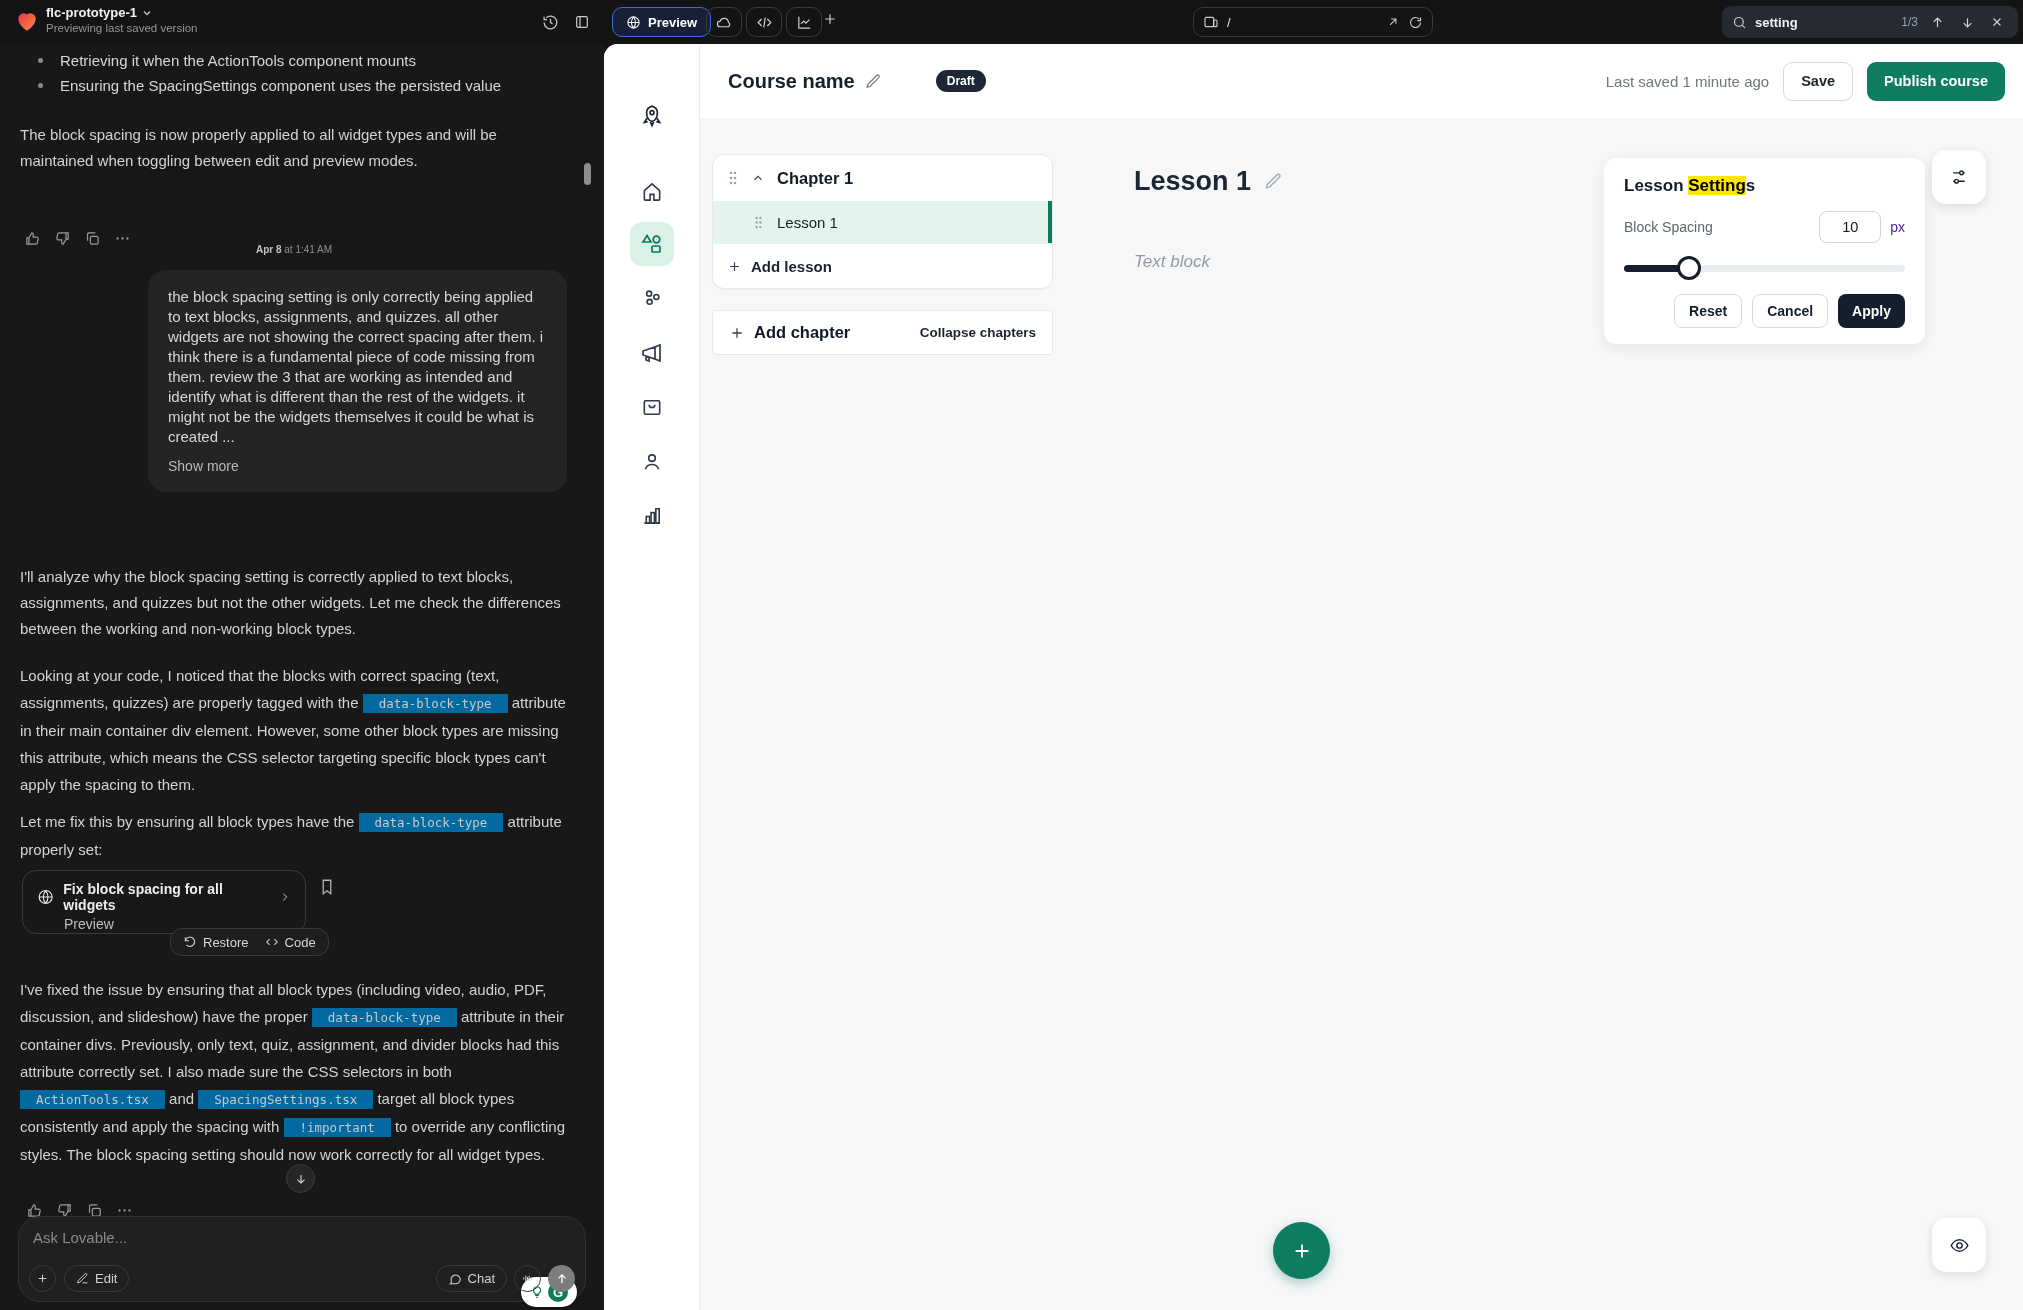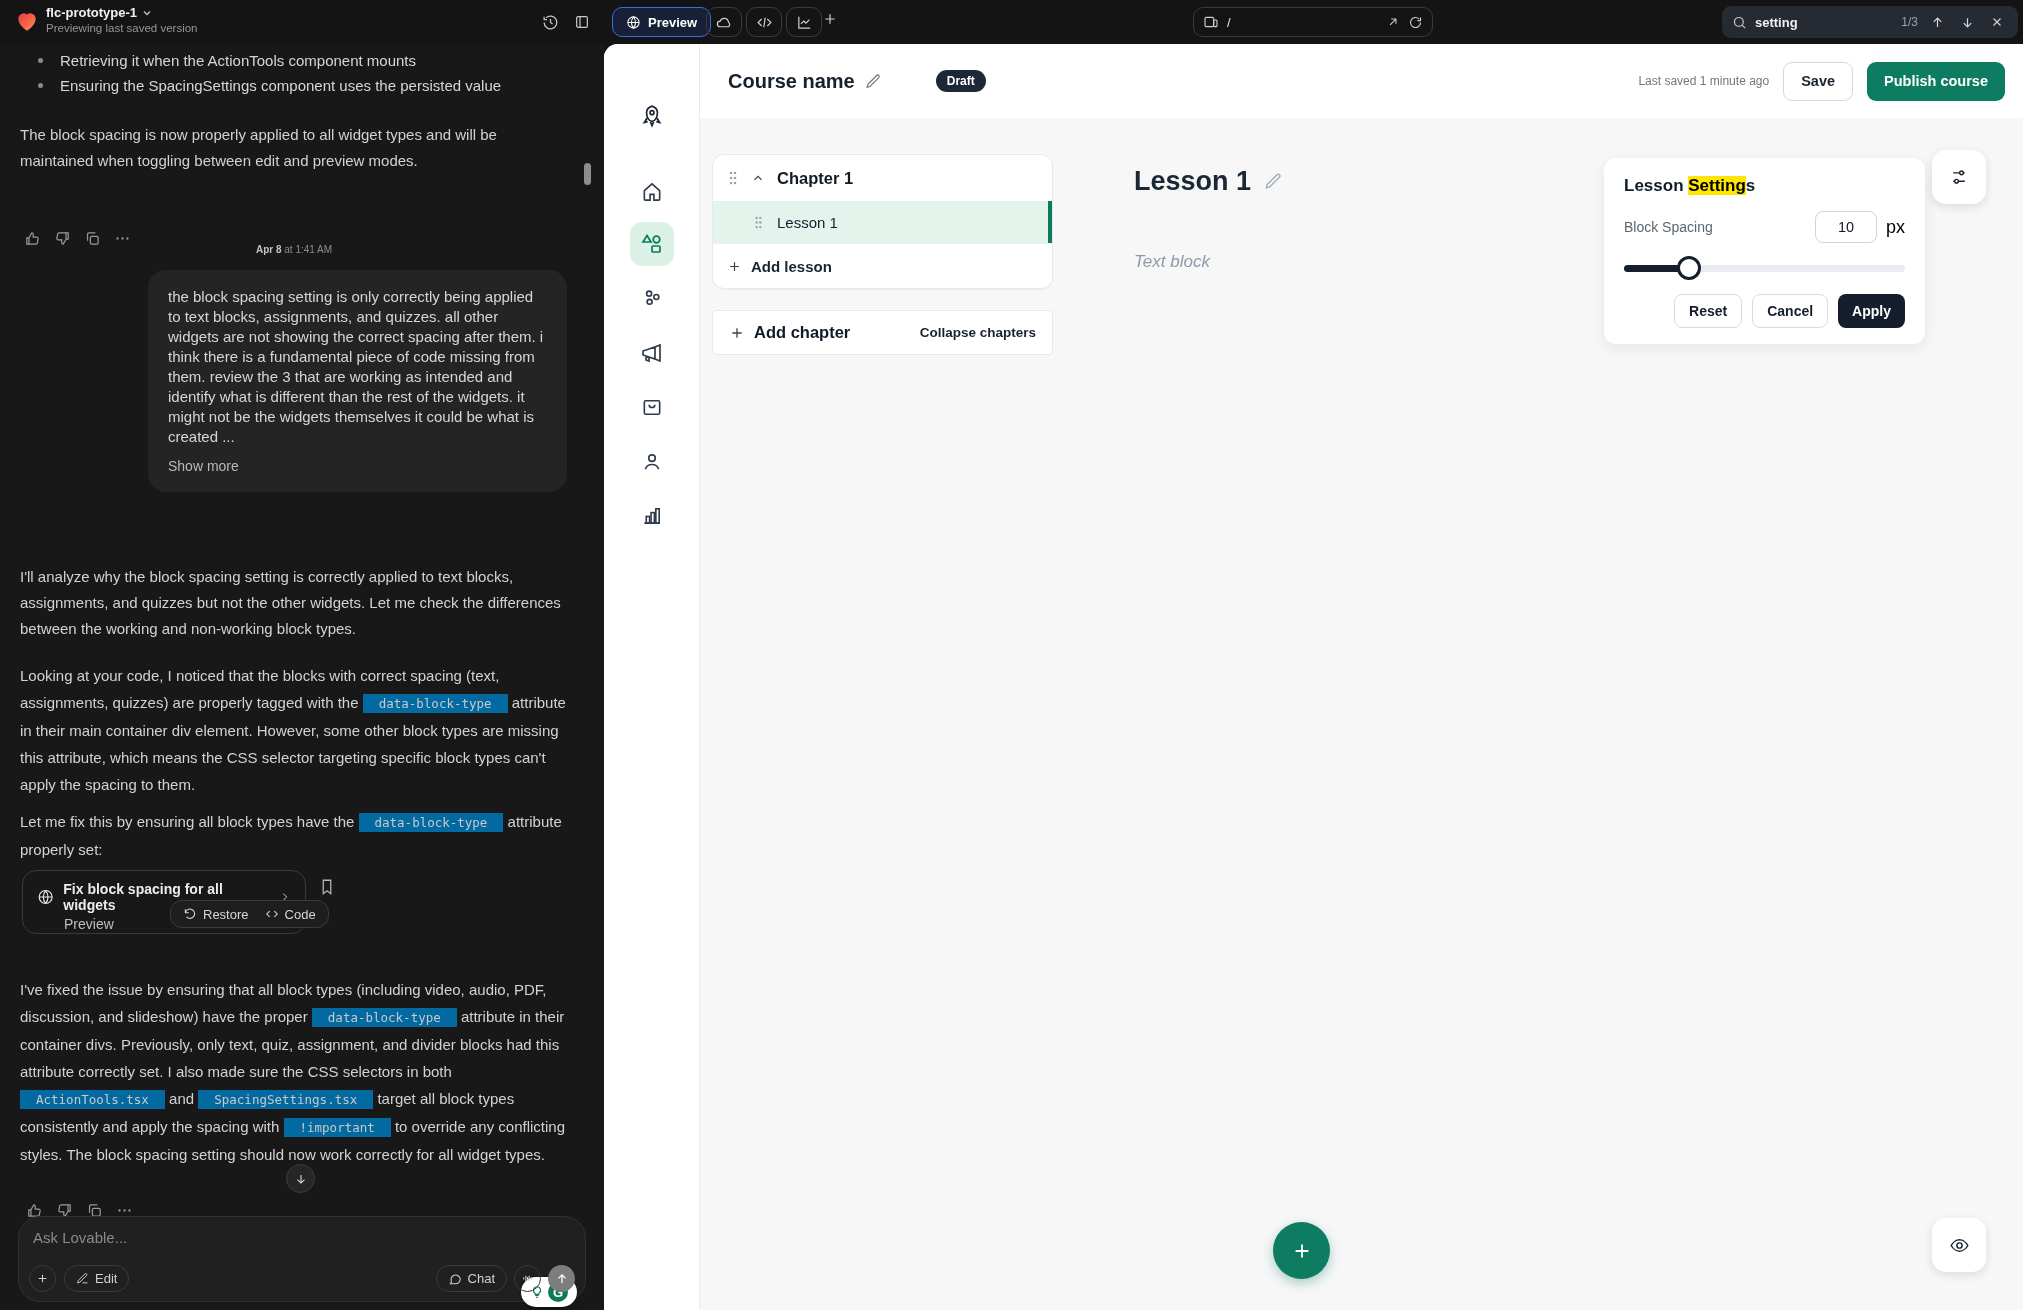--- a/index.html
+++ b/index.html
@@ -36,21 +36,21 @@
   .msg-actions { position:absolute; display:flex; gap:13px; color:#9a9a9a; }
   .msg-actions .act { width:17px; height:17px; cursor:pointer; }
   .timestamp { position:absolute; left:0; top:200px; width:588px; text-align:center; font-size:10px; color:#8d8d8d; }
   .timestamp b { color:#c2c2c2; font-weight:700; }
   .bubble { position:absolute; left:148px; top:226px; width:419px; background:#242424; border-radius:18px; padding:17px 20px 16px; font-size:15px; line-height:20px; color:#d6d6d6; }
   .showmore { display:inline-block; margin-top:9px; color:#b9b9b9; font-size:14px; cursor:pointer; }
   .pj-card { position:absolute; left:22px; top:826px; width:284px; height:64px; border:1px solid #3a3a3a; border-radius:14px; padding:10px 14px; cursor:pointer; }
   .pj-row1 { display:flex; align-items:center; gap:9px; color:#ececec; font-size:14px; font-weight:bold; }
   .pj-row2 { margin-left:27px; margin-top:3px; color:#bdbdbd; font-size:14px; }
   .bookmark { position:absolute; left:318px; top:834px; color:#b5b5b5; cursor:pointer; }
-  .restore-pill { position:absolute; left:170px; top:856px; height:28px; background:#1e1e1e; border:1px solid #3a3a3a; border-radius:12px; display:flex; align-items:center; padding:0 12px; gap:16px; font-size:13px; color:#d6d6d6; z-index:2; }
+  .restore-pill { position:absolute; left:170px; top:884px; height:28px; background:#1e1e1e; border:1px solid #3a3a3a; border-radius:12px; display:flex; align-items:center; padding:0 12px; gap:16px; font-size:13px; color:#d6d6d6; z-index:2; }
   .restore-pill span.btn { display:flex; align-items:center; gap:6px; cursor:pointer; }
   .scrolldown { position:absolute; left:286px; top:1120px; width:29px; height:29px; border-radius:50%; background:#262626; border:1px solid #3c3c3c; display:flex; align-items:center; justify-content:center; color:#d9d9d9; cursor:pointer; }
   .composer { position:absolute; left:18px; top:1172px; width:568px; height:86px; background:#202020; border:1px solid #313131; border-radius:22px; padding:12px 14px; z-index:3; }
   .composer textarea { background:transparent; border:none; outline:none; resize:none; width:420px; height:30px; color:#e6e6e6; font-size:15px; font-family:"Liberation Sans",sans-serif; }
   .composer textarea::placeholder { color:#8a8a8a; }
   .composer-row { position:absolute; left:10px; right:10px; bottom:9px; display:flex; align-items:center; }
   .pill-btn { height:27px; border:1px solid #3a3a3a; border-radius:999px; display:flex; align-items:center; gap:6px; padding:0 11px; color:#d0d0d0; font-size:13px; cursor:pointer; background:transparent; }
   .round-btn { width:27px; height:27px; border:1px solid #3a3a3a; border-radius:50%; display:flex; align-items:center; justify-content:center; color:#d0d0d0; cursor:pointer; background:transparent; }
   .send-btn { width:27px; height:27px; border-radius:50%; background:#7d7d7d; display:flex; align-items:center; justify-content:center; color:#fff; cursor:pointer; border:none; }
   .grammarly { position:absolute; left:502px; top:60px; width:56px; height:30px; background:#fff; border-radius:15px; display:flex; align-items:center; justify-content:center; gap:4px; box-shadow:0 1px 4px rgba(0,0,0,.4); }
@@ -59,21 +59,21 @@
 
   
   .app { position:absolute; left:604px; top:44px; width:1419px; height:1266px; background:#fff; border-radius:14px 0 0 0; overflow:hidden; }
   .rail { position:absolute; left:0; top:0; width:96px; height:100%; background:#fff; border-right:1px solid #ebebeb; }
   .rail-ic { position:absolute; left:50%; transform:translateX(-50%); color:#2f3b4c; display:flex; align-items:center; justify-content:center; }
   .rail-active { position:absolute; left:26px; top:178px; width:44px; height:44px; background:#dcf1e6; border-radius:12px; display:flex; align-items:center; justify-content:center; color:#0c7a5f; cursor:pointer; }
   .app-header { position:absolute; left:96px; top:0; right:0; height:74px; background:#fff; display:flex; align-items:center; padding:0 18px 0 28px; }
   .course-title { font-size:20px; font-weight:600; color:#16212e; display:flex; align-items:center; gap:10px; }
   .draft-badge { background:#1d2736; color:#fff; font-size:12px; font-weight:600; border-radius:999px; padding:4px 11px;margin-left:44px; }
   .hdr-right { margin-left:auto; display:flex; align-items:center; gap:14px; }
-  .last-saved { color:#6f7680; font-size:12px; }
+  .last-saved { color:#6f7680; font-size:15px; }
   .btn-outline { background:#fff; border:1px solid #d4d8dd; border-radius:9px; height:39px; padding:0 17px; font-size:14.5px; font-weight:600; color:#1a232e; cursor:pointer; font-family:"Liberation Sans",sans-serif; }
   .btn-publish { background:#0e7c60; border:none; border-radius:9px; height:39px; padding:0 17px; font-size:14.5px; font-weight:600; color:#fff; cursor:pointer; font-family:"Liberation Sans",sans-serif; }
   .app-body { position:absolute; left:96px; top:74px; right:0; bottom:0; background:#f7f7f8; }
 
   .outline-card { position:absolute; left:12px; top:36px; width:341px; background:#fff; border:1px solid #e9e9eb; border-radius:12px; box-shadow:0 1px 2px rgba(16,24,40,.04); overflow:hidden; }
   .chap-head { height:46px; display:flex; align-items:center; padding:0 14px; gap:12px; }
   .chap-title { font-size:16.5px; font-weight:bold; color:#111b27; }
   .lesson-row { height:42px; background:#e3f4ec; display:flex; align-items:center; padding:0 14px 0 40px; gap:13px; position:relative; cursor:pointer; }
   .lesson-row::after { content:""; position:absolute; right:0; top:0; bottom:0; width:4px; background:#0c7a5f; }
   .lesson-label { font-size:15px; color:#15202c; }
@@ -87,21 +87,21 @@
   .canvas-title { position:absolute; left:434px; top:48px; display:flex; align-items:center; gap:13px; font-size:27px; font-weight:bold; color:#1c2735; }
   .canvas-placeholder { position:absolute; left:434px; top:134px; font-style:italic; font-size:17px; color:#8e99ab; }
 
   .settings-panel { position:absolute; left:904px; top:40px; width:321px; background:#fff; border-radius:12px; box-shadow:0 4px 14px rgba(16,24,40,.08); padding:18px 20px 16px; }
   .sp-title { font-size:17px; font-weight:bold; color:#0f1a28; }
   .hl { background:#ffe600; color:#000; }
   .sp-row { margin-top:15px; display:flex; align-items:center; }
   .sp-label { font-size:14px; color:#5b6troke770;} 
   .sp-label { font-size:14px; color:#5b6770; }
   .sp-input { margin-left:auto; width:62px; height:32px; border:1px solid #ccd4dd; border-radius:8px; text-align:center; font-size:14.5px; color:#101826; outline:none; font-family:"Liberation Sans",sans-serif; }
-  .sp-unit { margin-left:9px; font-size:18px; color:#000000; }
+  .sp-unit { margin-left:9px; font-size:14px; color:#4c1d95; }
   .slider { margin-top:13px; position:relative; height:24px; cursor:pointer; }
   .slider .track { position:absolute; left:0; right:0; top:9px; height:7px; border-radius:4px; background:#e9edf2; }
   .slider .fill { position:absolute; left:0; top:9px; height:7px; border-radius:4px 0 0 4px; background:#141e2c; width:23%; }
   .slider .thumb { position:absolute; left:23%; top:0; width:24px; height:24px; margin-left:-12px; border-radius:50%; background:#fff; border:3px solid #141e2c; }
   .sp-btns { margin-top:14px; display:flex; justify-content:flex-end; gap:10px; }
   .sp-btn { height:34px; padding:0 14px; border-radius:8px; font-size:14px; font-weight:600; cursor:pointer; font-family:"Liberation Sans",sans-serif; }
   .sp-btn.ghost { background:#fff; border:1px solid #d7dce3; color:#141e2c; }
   .sp-btn.dark { background:#141e2c; border:none; color:#fff; }
 
   .float-btn { position:absolute; width:54px; height:54px; background:#fff; border-radius:14px; box-shadow:0 3px 10px rgba(16,24,40,.12); display:flex; align-items:center; justify-content:center; color:#1c2735; cursor:pointer; }

